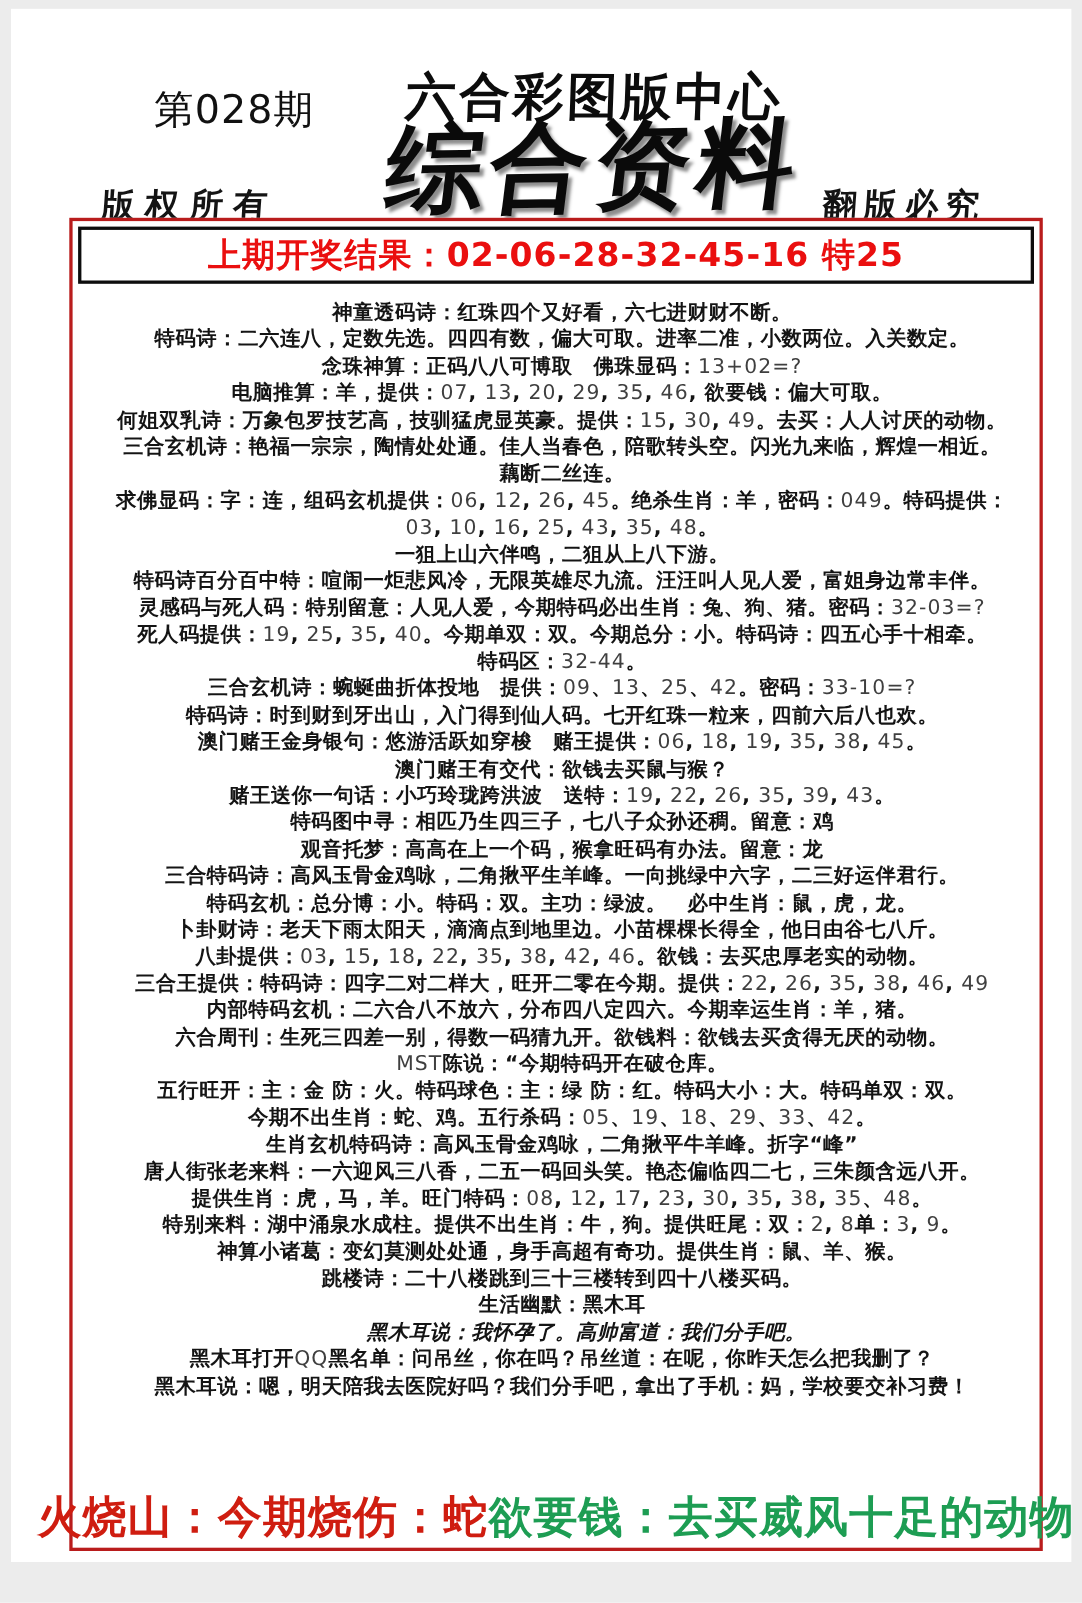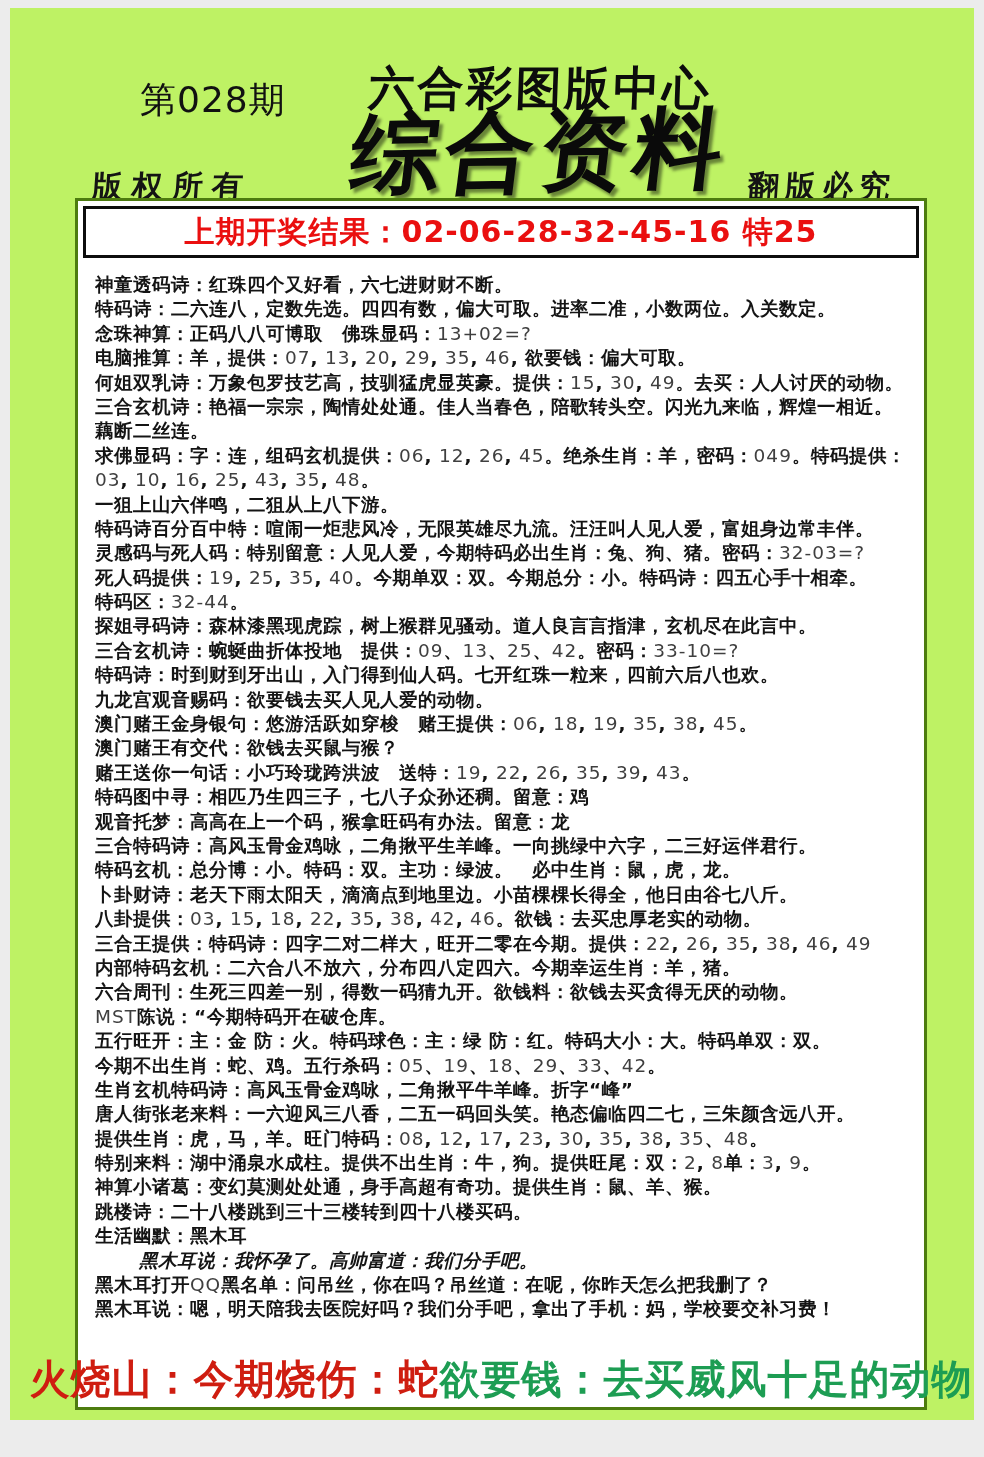--- a/index.html
+++ b/index.html
@@ -5,21 +5,21 @@
   html,body{margin:0;padding:0;}
   body{
     width:984px;height:1457px;
     background:#ececec;
     font-family:"DejaVu Sans",sans-serif;
     position:relative;
     -webkit-font-smoothing:antialiased;
   }
   .page{
     position:absolute;left:10px;top:8px;width:964px;height:1412px;
-    background:#bef264;
+    background:#ffffff;
   }
   
   .issue{
     position:absolute;left:130px;top:68px;
     font-size:36px;color:#111;font-weight:500;letter-spacing:1px;
   }
   .site-title{
     position:absolute;left:280px;top:50px;width:500px;
     text-align:center;font-size:46px;font-weight:bold;color:#0c0c0c;
     letter-spacing:3px;
@@ -39,41 +39,42 @@
     font-size:31px;font-weight:bold;color:#141414;letter-spacing:9px;
     transform:skewX(-4deg);
   }
   .copy-right{
     position:absolute;right:78px;top:158px;
     font-size:31px;font-weight:bold;color:#141414;letter-spacing:6px;
     transform:skewX(-4deg);
   }
   
   .main-box{
-    position:absolute;left:65px;top:190px;width:846px;height:1206px;
-    border:3px solid #4d7c0f;background:#fff;
+    position:absolute;left:53px;top:190px;width:846px;height:1206px;
+    border:3px solid #b91c1c;background:#fff;padding-left:33px;
   }
   .result-box{
     position:absolute;left:5px;top:5px;right:5px;height:46px;
     border:3px solid #0d0d0d;
     display:flex;align-items:center;justify-content:center;
   }
   .result-text{
     font-size:30px;font-weight:bold;letter-spacing:1px;
     white-space:nowrap;
   }
   
   .lines{
     position:absolute;top:72px;left:17px;right:6px;
   }
   .line{
     height:24.4px;line-height:24.4px;
     font-size:18.5px;font-weight:bold;color:#141414;
     white-space:nowrap;overflow:hidden;
     letter-spacing:0.5px;
+    text-align:center;
   }
   .line.indent{padding-left:44px;font-style:italic;}
   .line .num{
     font-weight:400;color:#3f3f3f;
     font-family:"DejaVu Sans",sans-serif;
     letter-spacing:1px;
   }
   
   .banner{
     position:absolute;left:4px;right:4px;bottom:3px;height:50px;
@@ -111,24 +112,22 @@
         <div class="line">何姐双乳诗：万象包罗技艺高，技驯猛虎显英豪。提供：<span class="num">15</span>, <span class="num">30</span>, <span class="num">49</span>。去买：人人讨厌的动物。</div>
         <div class="line">三合玄机诗：艳福一宗宗，陶情处处通。佳人当春色，陪歌转头空。闪光九来临，辉煌一相近。</div>
         <div class="line">藕断二丝连。</div>
         <div class="line">求佛显码：字：连，组码玄机提供：<span class="num">06</span>, <span class="num">12</span>, <span class="num">26</span>, <span class="num">45</span>。绝杀生肖：羊，密码：<span class="num">049</span>。特码提供：</div>
         <div class="line"><span class="num">03</span>, <span class="num">10</span>, <span class="num">16</span>, <span class="num">25</span>, <span class="num">43</span>, <span class="num">35</span>, <span class="num">48</span>。</div>
         <div class="line">一狙上山六伴鸣，二狙从上八下游。</div>
         <div class="line">特码诗百分百中特：喧闹一炬悲风冷，无限英雄尽九流。汪汪叫人见人爱，富姐身边常丰伴。</div>
         <div class="line">灵感码与死人码：特别留意：人见人爱，今期特码必出生肖：兔、狗、猪。密码：<span class="num">32-03=?</span></div>
         <div class="line">死人码提供：<span class="num">19</span>, <span class="num">25</span>, <span class="num">35</span>, <span class="num">40</span>。今期单双：双。今期总分：小。特码诗：四五心手十相牵。</div>
         <div class="line">特码区：<span class="num">32-44</span>。</div>
-        <div class="line">探姐寻码诗：森林漆黑现虎踪，树上猴群见骚动。道人良言言指津，玄机尽在此言中。</div>
         <div class="line">三合玄机诗：蜿蜒曲折体投地　提供：<span class="num">09</span>、<span class="num">13</span>、<span class="num">25</span>、<span class="num">42</span>。密码：<span class="num">33-10=?</span></div>
         <div class="line">特码诗：时到财到牙出山，入门得到仙人码。七开红珠一粒来，四前六后八也欢。</div>
-        <div class="line">九龙宫观音赐码：欲要钱去买人见人爱的动物。</div>
         <div class="line">澳门赌王金身银句：悠游活跃如穿梭　赌王提供：<span class="num">06</span>, <span class="num">18</span>, <span class="num">19</span>, <span class="num">35</span>, <span class="num">38</span>, <span class="num">45</span>。</div>
         <div class="line">澳门赌王有交代：欲钱去买鼠与猴？</div>
         <div class="line">赌王送你一句话：小巧玲珑跨洪波　送特：<span class="num">19</span>, <span class="num">22</span>, <span class="num">26</span>, <span class="num">35</span>, <span class="num">39</span>, <span class="num">43</span>。</div>
         <div class="line">特码图中寻：相匹乃生四三子，七八子众孙还稠。留意：鸡</div>
         <div class="line">观音托梦：高高在上一个码，猴拿旺码有办法。留意：龙</div>
         <div class="line">三合特码诗：高风玉骨金鸡咏，二角揪平生羊峰。一向挑绿中六字，二三好运伴君行。</div>
         <div class="line">特码玄机：总分博：小。特码：双。主功：绿波。　必中生肖：鼠，虎，龙。</div>
         <div class="line">卜卦财诗：老天下雨太阳天，滴滴点到地里边。小苗棵棵长得全，他日由谷七八斤。</div>
         <div class="line">八卦提供：<span class="num">03</span>, <span class="num">15</span>, <span class="num">18</span>, <span class="num">22</span>, <span class="num">35</span>, <span class="num">38</span>, <span class="num">42</span>, <span class="num">46</span>。欲钱：去买忠厚老实的动物。</div>
         <div class="line">三合王提供：特码诗：四字二对二样大，旺开二零在今期。提供：<span class="num">22</span>, <span class="num">26</span>, <span class="num">35</span>, <span class="num">38</span>, <span class="num">46</span>, <span class="num">49</span></div>

